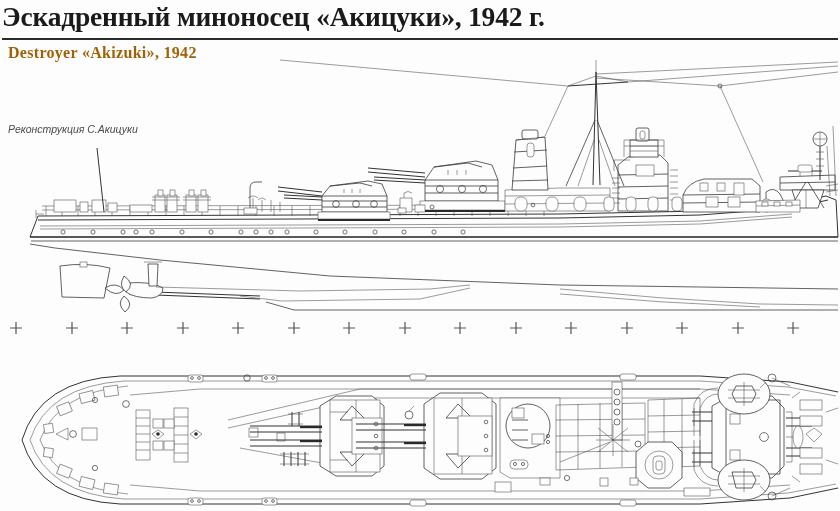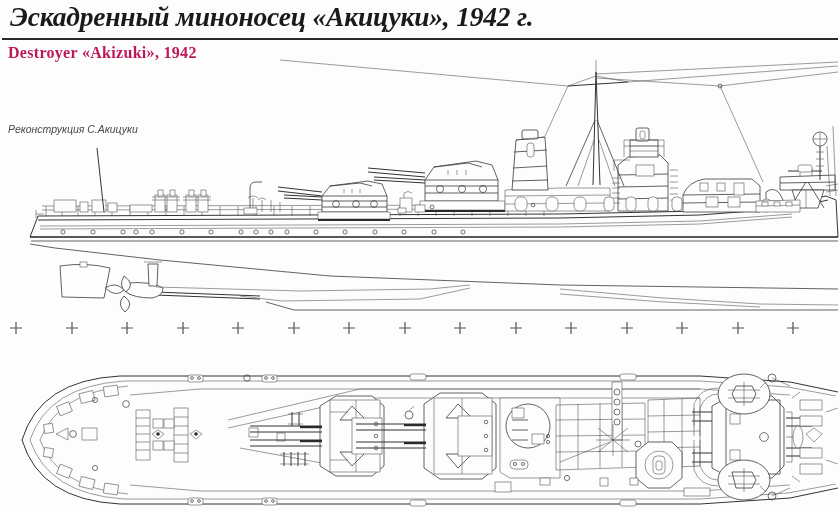--- a/index.html
+++ b/index.html
@@ -11,47 +11,46 @@
     position: relative;
     width: 840px;
     height: 511px;
     background: #fdfdfd;
     overflow: hidden;
     font-family: "Liberation Serif", serif;
   }
   
   #title-ru {
     position: absolute;
-    left: 10px;
+    left: 2px;
     top: 1px;
     width: 800px;
     font-family: "Liberation Serif", serif;
     font-weight: bold;
     font-size: 27.5px;
     letter-spacing: -0.2px;
     color: #1a1a1a;
     white-space: nowrap;
-    font-style: italic;
   }
   #title-rule {
     position: absolute;
     left: 2px;
     top: 38px;
     width: 836px;
     height: 2px;
     background: #2b2b2b;
   }
   #title-en {
     position: absolute;
     left: 8px;
     top: 44px;
     font-family: "Liberation Serif", serif;
     font-weight: bold;
     font-size: 16px;
-    color: #be185d;
+    color: #a16207;
     letter-spacing: 0.3px;
     white-space: nowrap;
   }
   #credit {
     position: absolute;
     left: 8px;
     top: 123px;
     font-family: "Liberation Sans", sans-serif;
     font-style: italic;
     font-size: 10.5px;

